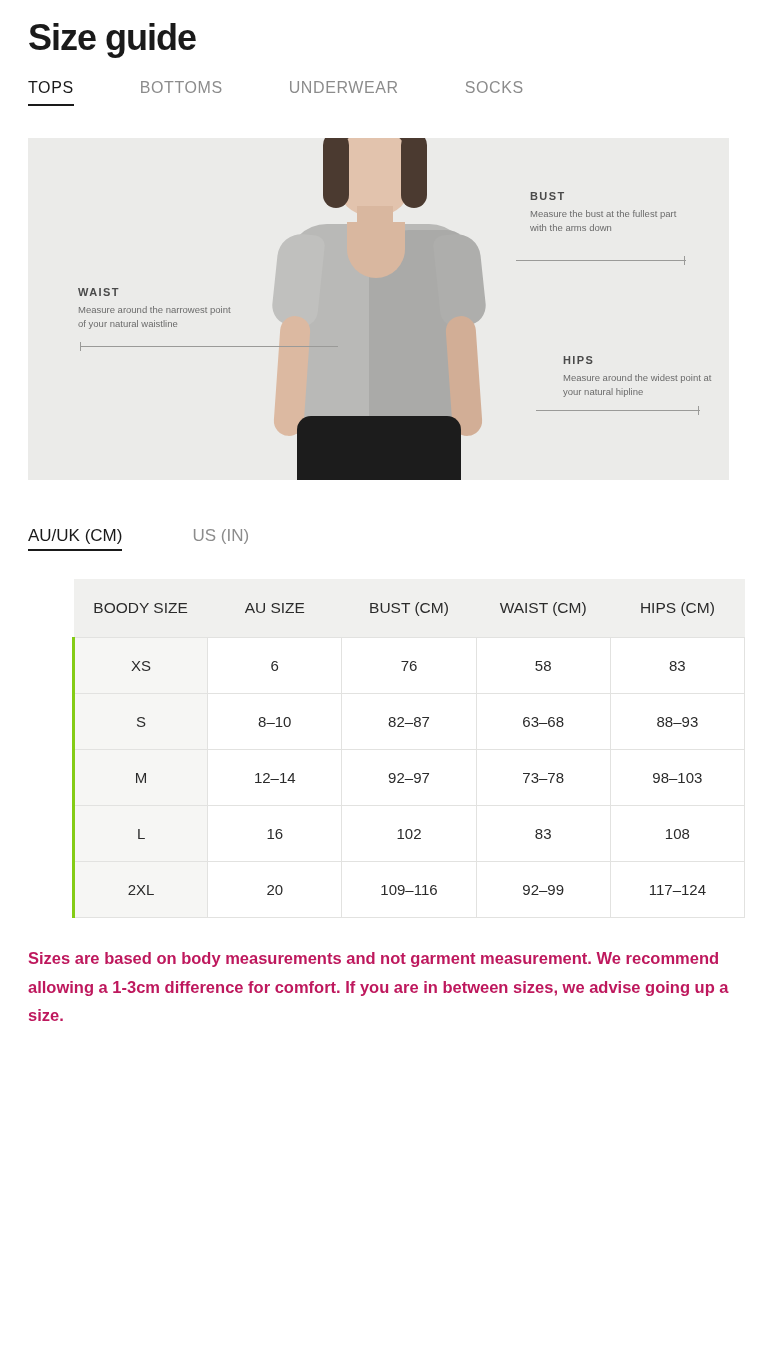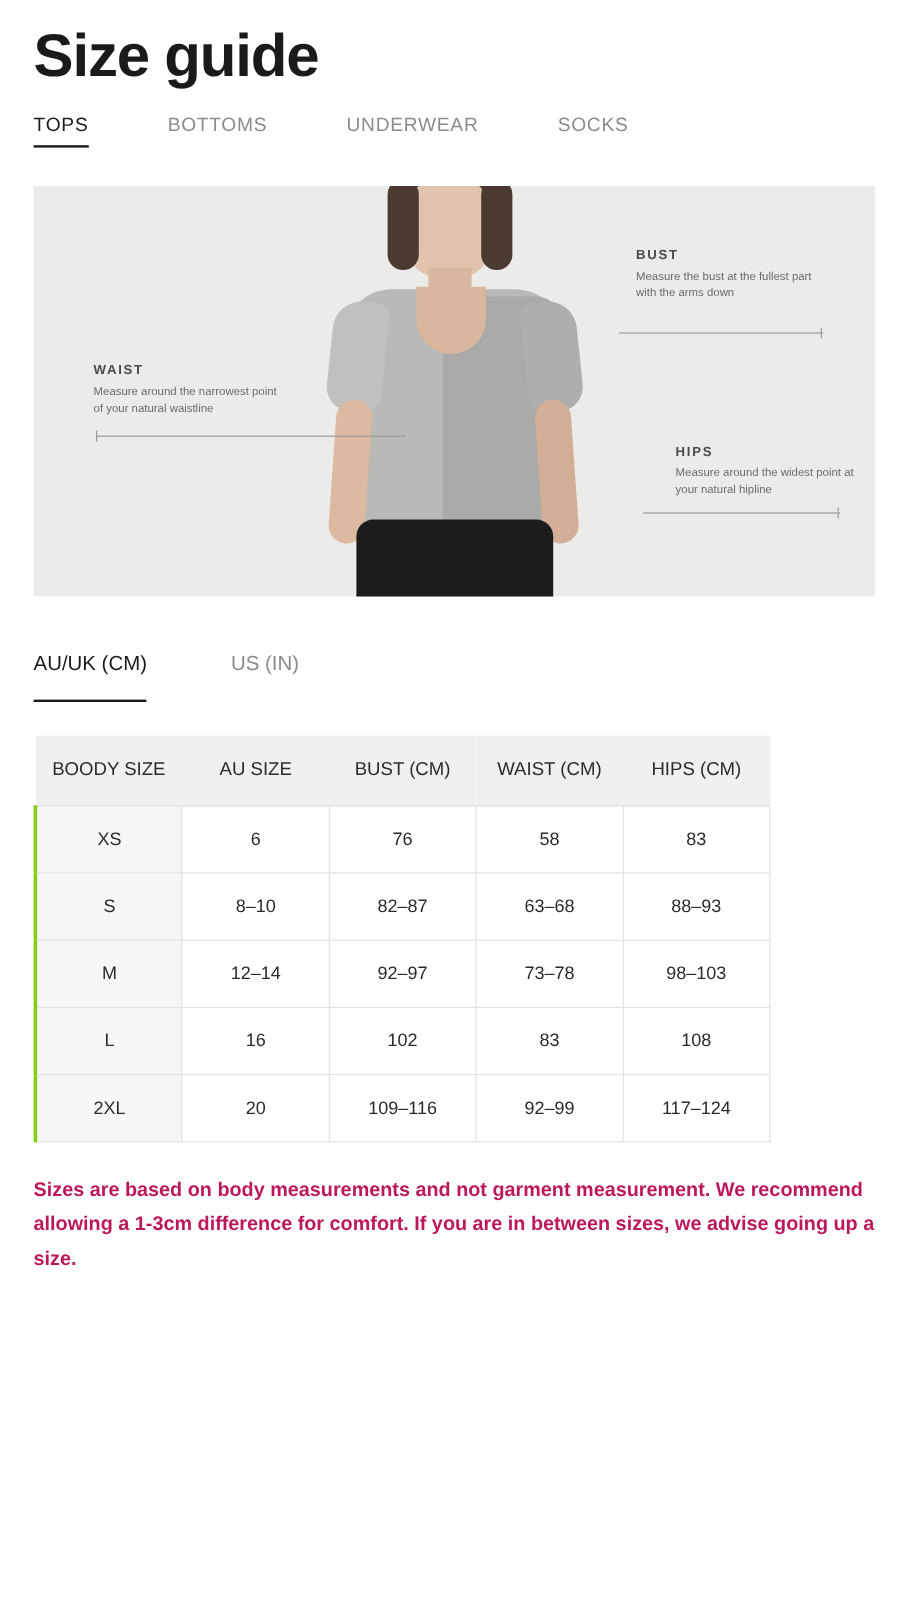--- a/index.html
+++ b/index.html
@@ -14,21 +14,21 @@
     height: 1349px;
     overflow: hidden;
   }
   .page {
     width: 757px;
     height: 1349px;
     padding: 0 28px;
     position: relative;
   }
   .page-title {
-    font-size: 50px;
+    font-size: 36px;
     font-weight: bold;
     letter-spacing: -1px;
     color: #1a1a1a;
     margin: 8px 0 0 0;
     padding-top: 8px;
     line-height: 1.2;
   }
   .category-tabs {
     display: flex;
     align-items: flex-end;
@@ -224,35 +224,36 @@
   .rule-cap.waist { left: 52px; top: 204px; }
   .rule-cap.hips { left: 670px; top: 268px; }
   .unit-tabs {
     display: flex;
     align-items: flex-end;
     margin-top: 46px;
   }
   .unit-tab {
     font-size: 17px;
     color: #8c8c8c;
-    padding-bottom: 20px;
+    padding-bottom: 3px;
     margin-right: 70px;
     border-bottom: 2px solid transparent;
     cursor: pointer;
     white-space: nowrap;
   }
   .unit-tab.active {
     color: #1a1a1a;
     border-bottom: 2px solid #1a1a1a;
   }
   table.size-table {
     margin-top: 28px;
     border-collapse: collapse;
-    width: 614px;
+    width: 673px;
     table-layout: fixed;
+    margin-left: 44px;
   }
   table.size-table th {
     background: #f0f0ee;
     font-size: 15.5px;
     font-weight: normal;
     color: #2b2b2b;
     padding: 20px 4px;
     text-align: center;
     border: none;
   }

